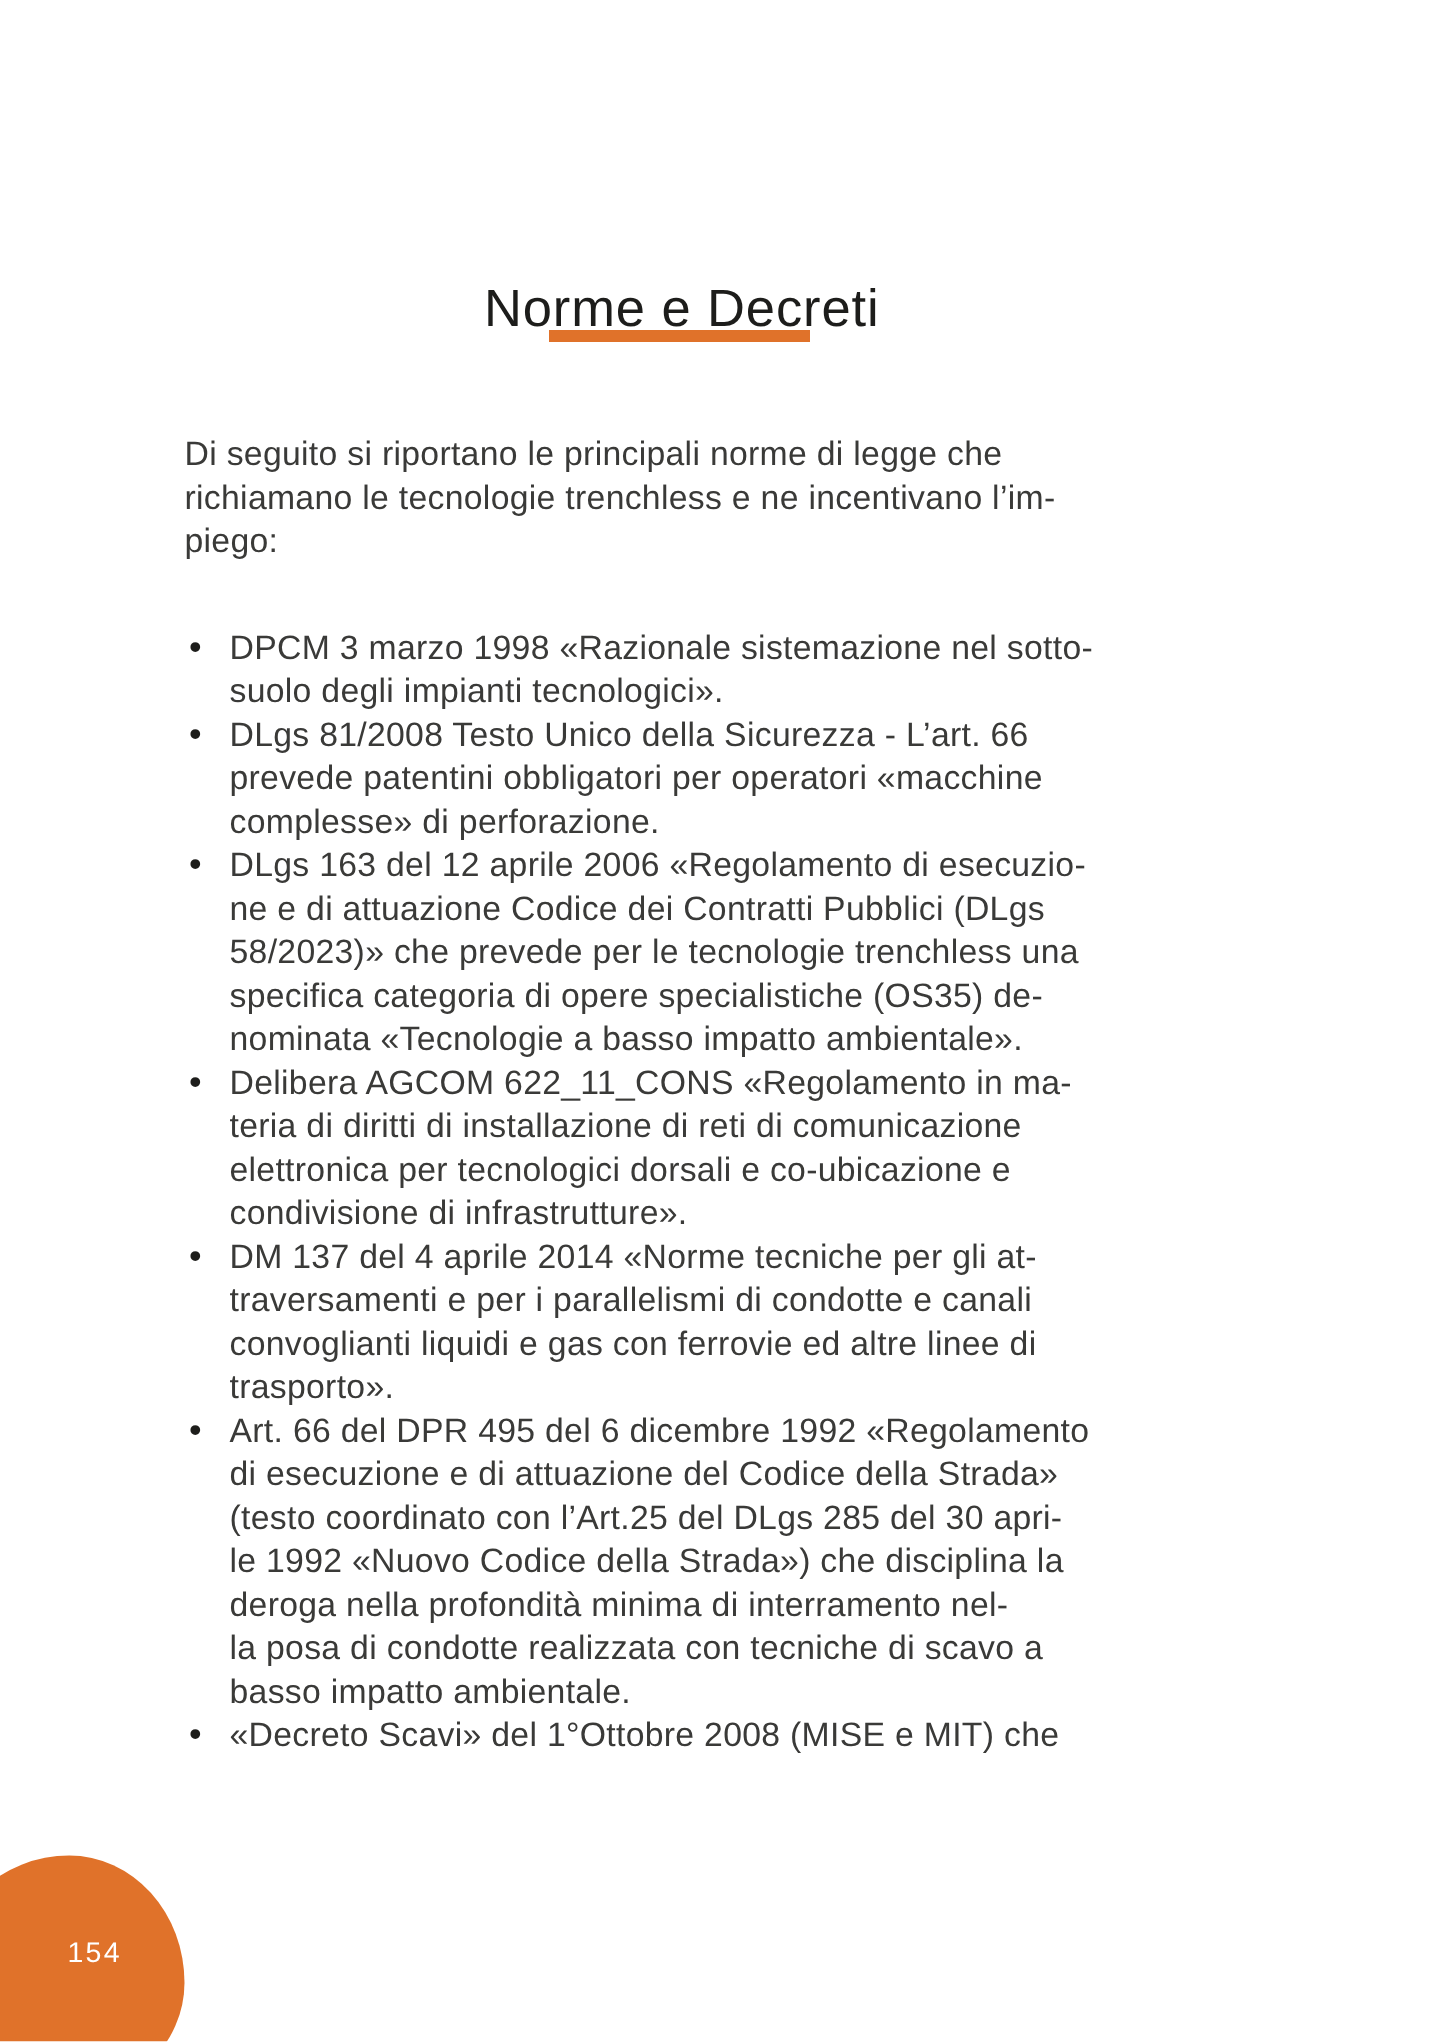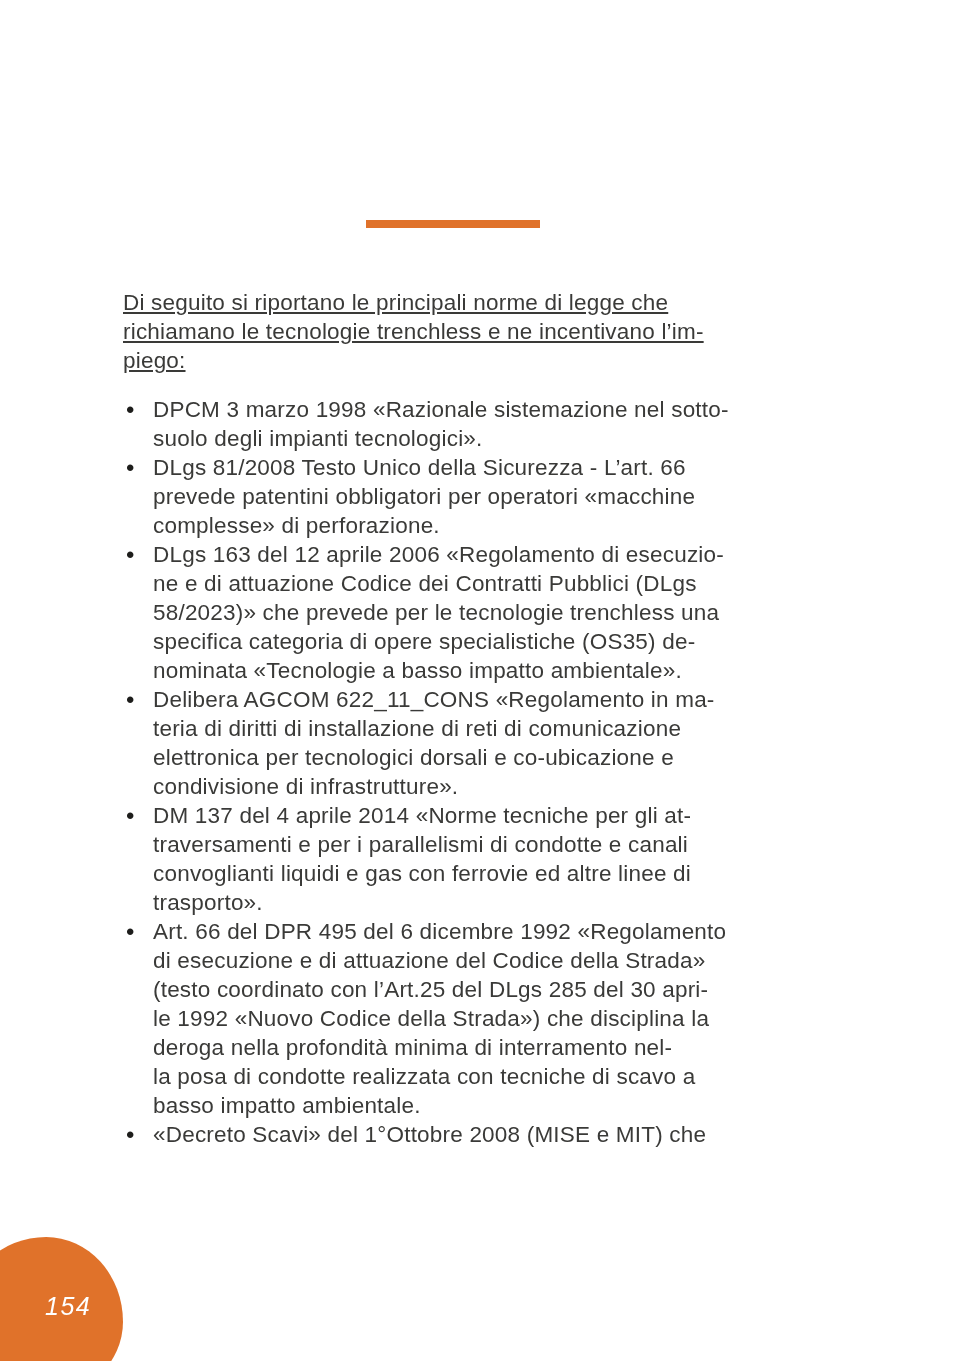--- a/index.html
+++ b/index.html
@@ -40,22 +40,21 @@
     top: 288px;
     left: 123px;
     width: 643px;
     font-size: 22.5px;
     line-height: 29px;
     letter-spacing: 0.2px;
     color: #3a3a38;
   }
   .intro {
     white-space: pre-line;
-    margin: 0 0 20px 0;
-    text-decoration: underline;
+    margin: 0 0 42px 0;
   }
   .norm-list {
     margin: 0;
   }
   .item {
     position: relative;
     padding-left: 30px;
   }
   .bullet {
     position: absolute;
@@ -74,31 +73,31 @@
     top: 1237px;
     width: 160px;
     height: 160px;
     background: #e0722a;
     border-radius: 52% 48% 50% 50% / 50% 53% 47% 50%;
   }
   .page-number {
     position: absolute;
     left: 82px;
     top: 55px;
-    font-size: 25px;
+    font-size: 19px;
     letter-spacing: 1.5px;
     color: #ffffff;
-    font-style: italic;
   }
 </style>
 </head>
 <body>
 
 <div class="page">
 
+  <h1 class="page-title">Norme e Decreti</h1>
 
   <div class="title-underline"></div>
 
   <div class="content">
 
     <p class="intro">Di seguito si riportano le principali norme di legge che
 richiamano le tecnologie trenchless e ne incentivano l’im-
 piego:</p>
 
     <div class="norm-list">

